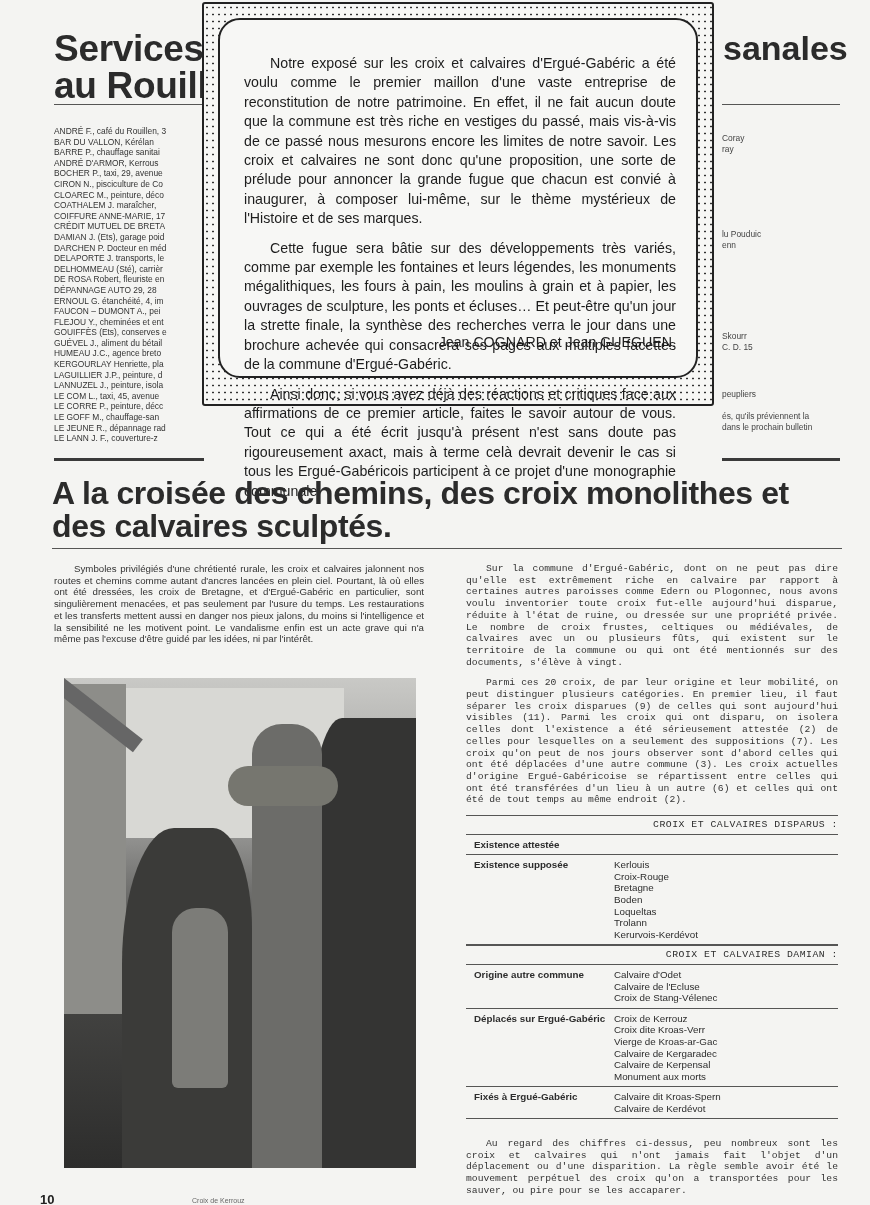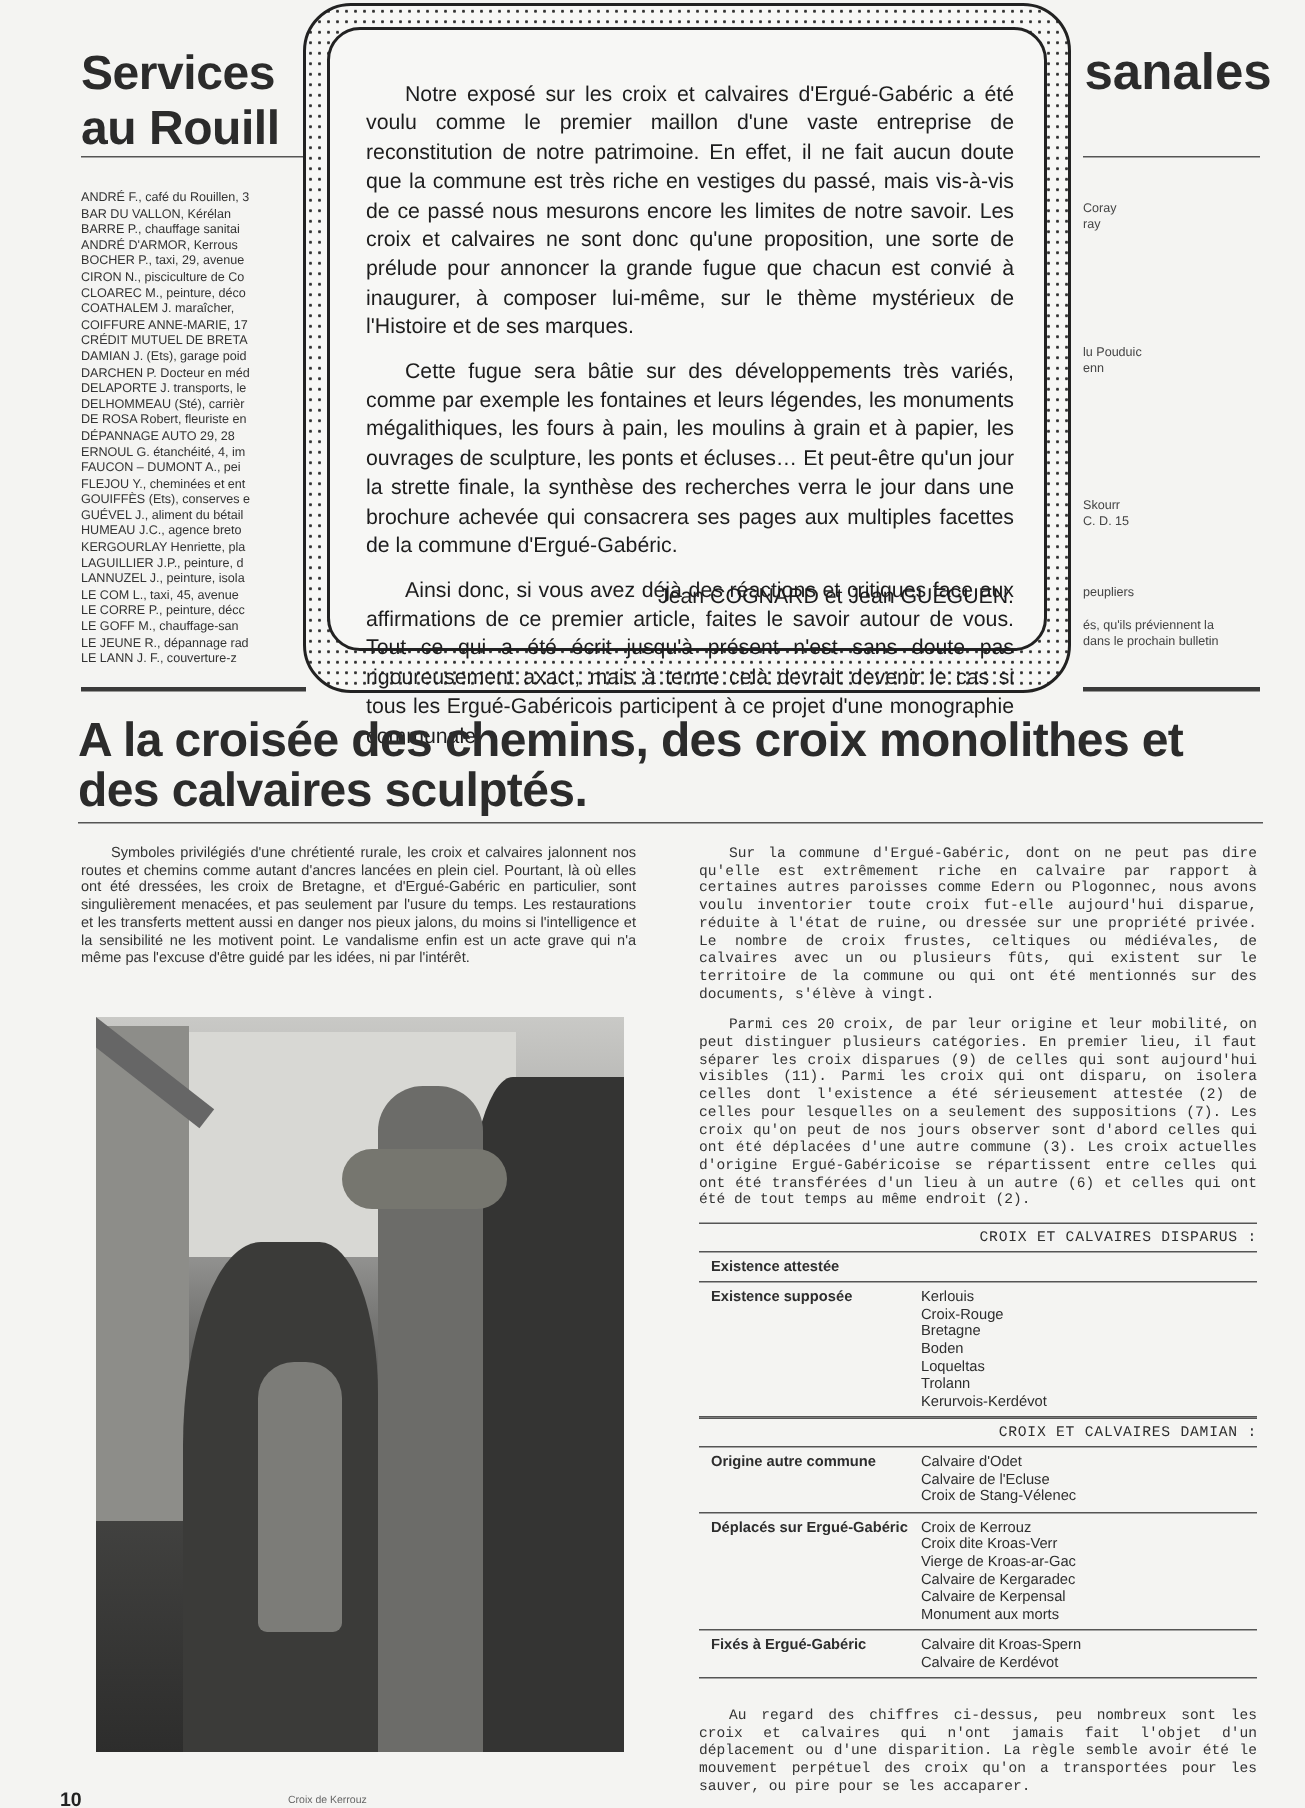--- a/index.html
+++ b/index.html
@@ -8,21 +8,21 @@
     background: #f3f3f1;
     color: #2a2a2a;
     font-family: "Liberation Sans", "DejaVu Sans", sans-serif;
     position: relative;
   }
   .page { position: absolute; inset: 0; background: #f4f4f2; }
 
   
   .top-title {
     position: absolute; left: 54px; top: 30px;
-    font-weight: 700; font-size: 32px; line-height: 37px; color: #2b2b2b;
+    font-weight: 700; font-size: 37px; line-height: 37px; color: #2b2b2b;
     letter-spacing: -0.3px;
   }
   .top-title-right {
     position: absolute; left: 723px; top: 30px;
     font-weight: 700; font-size: 34px; line-height: 37px; color: #2b2b2b;
   }
   .top-rule {
     position: absolute; top: 104px; height: 1px; background: #555;
   }
   .services-list {
@@ -32,22 +32,22 @@
   .services-right {
     position: absolute; left: 722px; width: 120px;
     font-size: 8.4px; line-height: 10.6px; color: #444; white-space: nowrap;
   }
   .thick-rule {
     position: absolute; top: 458px; height: 3px; background: #3a3a3a;
   }
 
   
   .note-box {
-    position: absolute; left: 202px; top: 2px; width: 512px; height: 460px;
-    border: 2px solid #222; border-radius: 32px;
+    position: absolute; left: 202px; top: 2px; width: 512px; height: 404px;
+    border: 2px solid #222; border-radius: 3px;
     background:
       radial-gradient(circle, #333 0.8px, transparent 1.2px) 0 0 / 6px 7px,
       #f7f7f5;
   }
   .note-inner {
     position: absolute; left: 14px; top: 14px; right: 14px; bottom: 26px;
     border: 2px solid #222; border-radius: 22px; background: #f7f7f5;
     padding: 34px 20px 0 24px;
   }
   .note-inner p {

